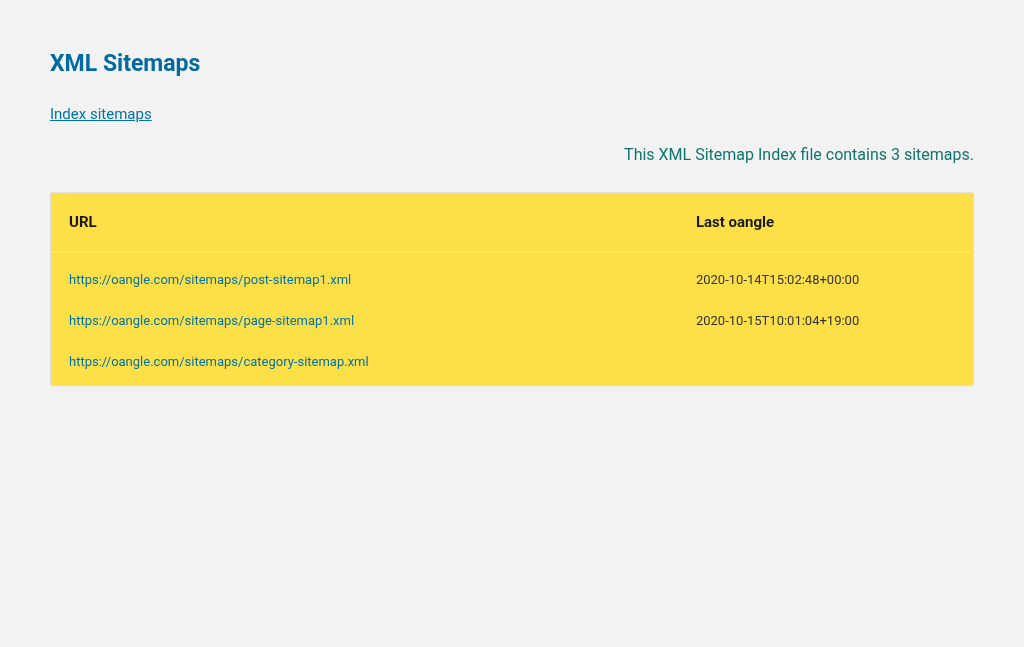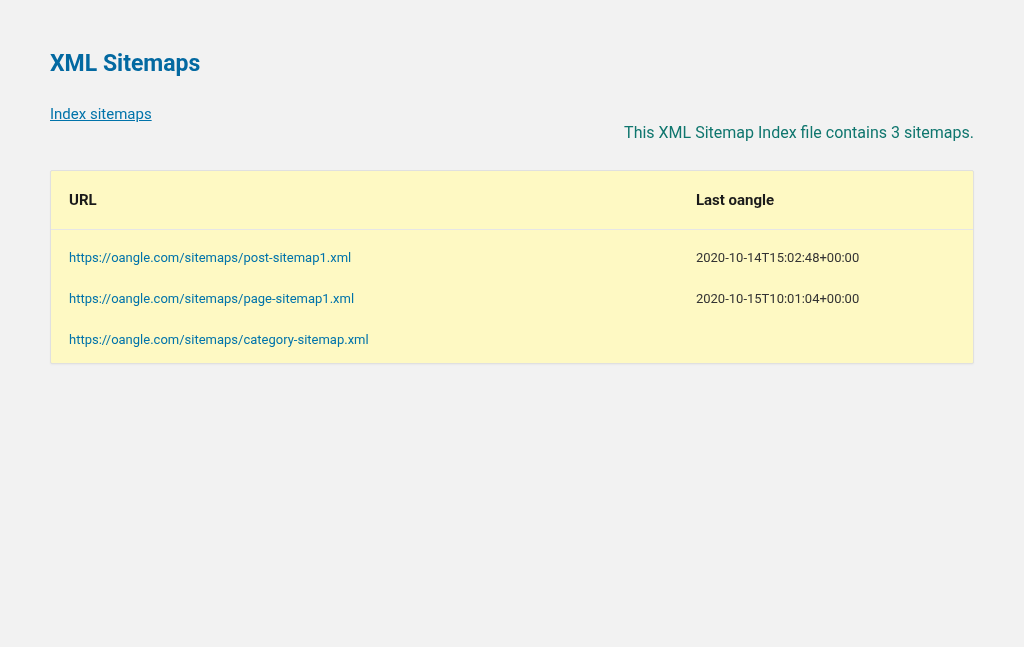--- a/index.html
+++ b/index.html
@@ -18,29 +18,30 @@
       font-size: 23px;
       font-weight: 700;
       color: #0369a1;
       margin-bottom: 28px;
     }
     .index-link {
       color: #0073aa;
       text-decoration: underline;
       font-size: 15px;
       display: inline-block;
+      margin-bottom: 22px;
     }
     .description {
       font-size: 16px;
       color: #0f766e;
       margin-bottom: 28px;
       text-align: right;
     }
     .table-container {
-      background: #fef9c3;
+      background: #fde047;
       border: 1px solid #e0e0e0;
       border-radius: 2px;
       box-shadow: 0 1px 2px rgba(0,0,0,0.04);
     }
     table {
       width: 100%;
       border-collapse: collapse;
     }
     thead th {
       text-align: left;
@@ -91,21 +92,21 @@
         <th>Last oangle</th>
       </tr>
     </thead>
     <tbody id="sitemap-rows">
     <tr>
           <td><a href="#" class="url-link">https://oangle.com/sitemaps/post-sitemap1.xml</a></td>
           <td class="last-update">2020-10-14T15:02:48+00:00</td>
         </tr>
         <tr>
           <td><a href="#" class="url-link">https://oangle.com/sitemaps/page-sitemap1.xml</a></td>
-          <td class="last-update">2020-10-15T10:01:04+00:00</td>
+          <td class="last-update">2020-10-15T10:01:04+19:00</td>
         </tr>
         <tr>
           <td><a href="#" class="url-link">https://oangle.com/sitemaps/category-sitemap.xml</a></td>
           <td class="last-update"></td>
         </tr>
       </tbody>
   </table>
 </div>
 
 

